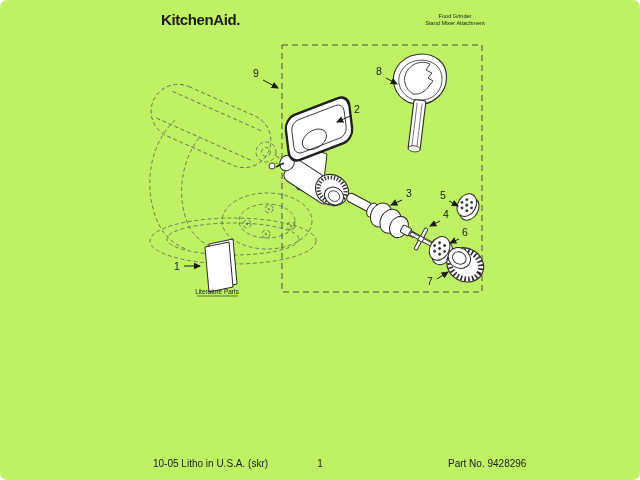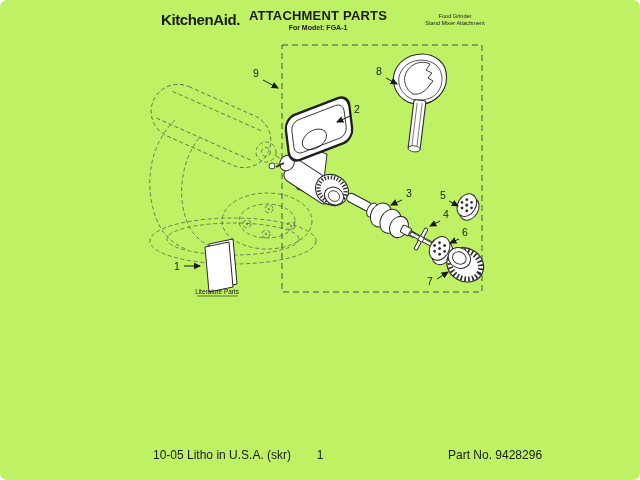--- a/index.html
+++ b/index.html
@@ -6,39 +6,35 @@
   body{width:640px;height:480px;background:#fff;overflow:hidden;
        font-family:"Liberation Sans",sans-serif;color:#1a1a1a;}
   .page{position:relative;width:640px;height:480px;background:#bef264;border-radius:7px;}
   .abs{position:absolute;}
   .brand{left:161px;top:11px;font-size:15px;font-weight:bold;letter-spacing:-0.4px;}
   .title-block{left:245px;top:8px;width:146px;text-align:center;}
   .title{font-size:13px;font-weight:bold;letter-spacing:0.2px;}
   .subtitle{font-size:7px;font-weight:bold;margin-top:1px;}
   .product-block{left:412px;top:13px;width:86px;text-align:center;
                  font-size:5.6px;line-height:7px;}
-  .footer{font-size:12px;top:448px;}
+  .footer{font-size:10px;top:458px;}
   .footer-left{left:153px;}
   .footer-center{left:0;right:0;text-align:center;}
   .footer-right{left:448px;}
   svg{position:absolute;left:0;top:0;}
   svg text{font-family:"Liberation Sans",sans-serif;font-size:10.5px;fill:#1a1a1a;}
   .lit-label{font-size:6.4px;}
 </style>
 </head>
 <body>
 
 <div class="page">
 
   <div class="abs brand">KitchenAid.</div>
 
-  <div class="abs title-block">
-    <div class="title">ATTACHMENT PARTS</div>
-    <div class="subtitle">For Model: FGA-1</div>
-  </div>
 
   <div class="abs product-block">
     <div>Food Grinder</div>
     <div>Stand Mixer Attachment</div>
   </div>
 
   <svg width="640" height="480" viewBox="0 0 640 480">
     <defs>
       <marker id="arr" viewBox="0 0 10 10" refX="8.5" refY="5" markerWidth="7.5" markerHeight="7.5" orient="auto">
         <path d="M0,0.5 L10,5 L0,9.5 Z" fill="#1a1a1a"></path>

